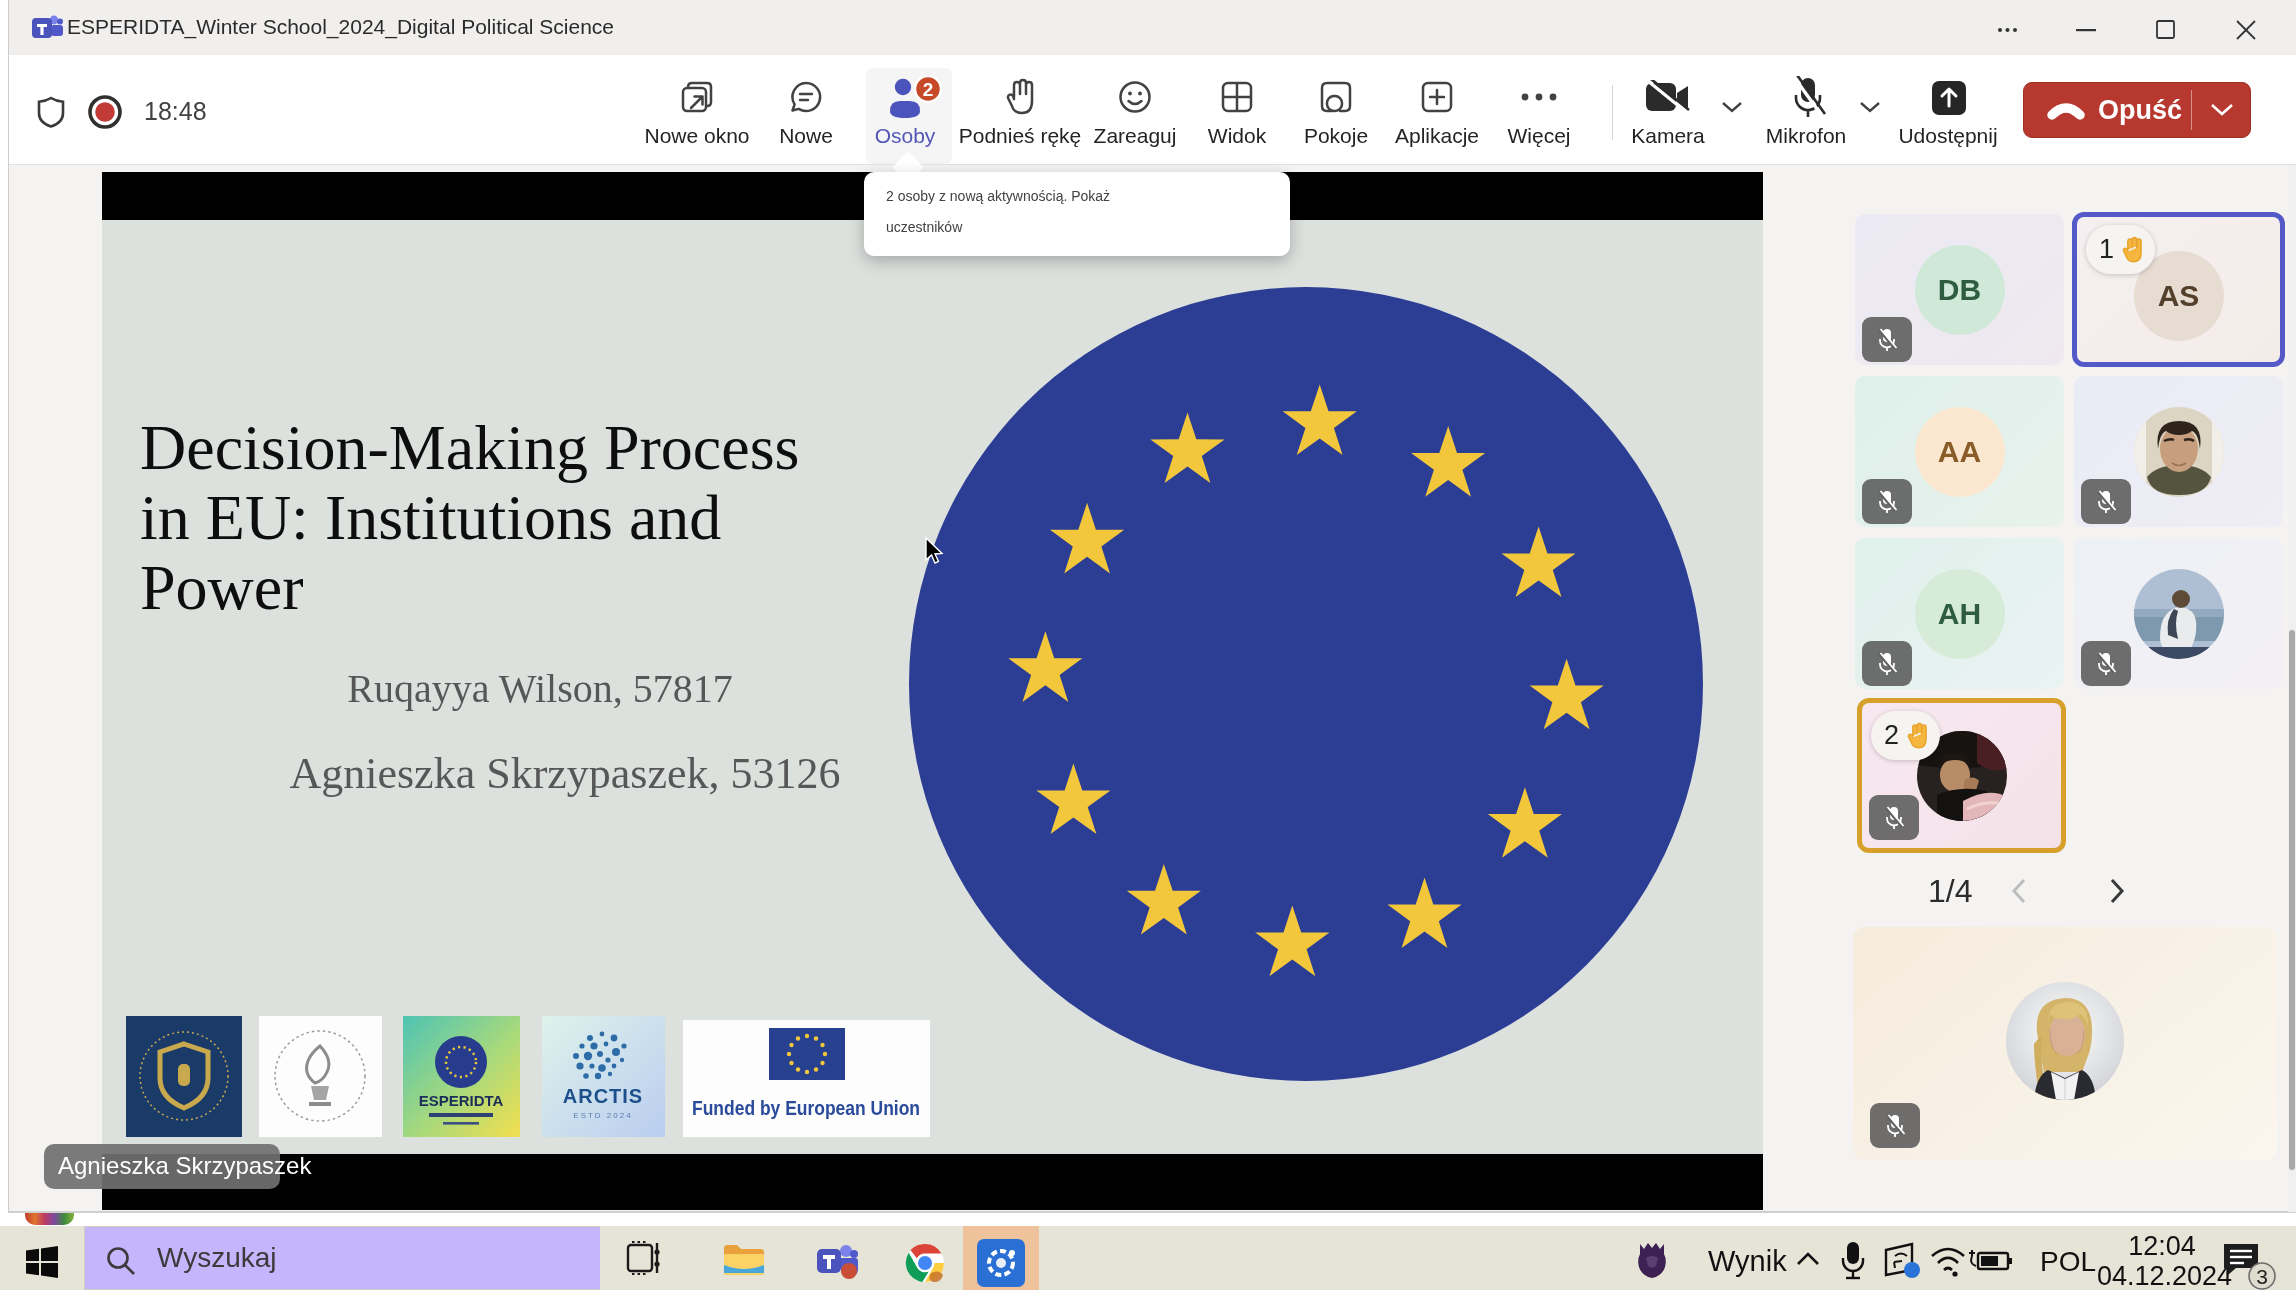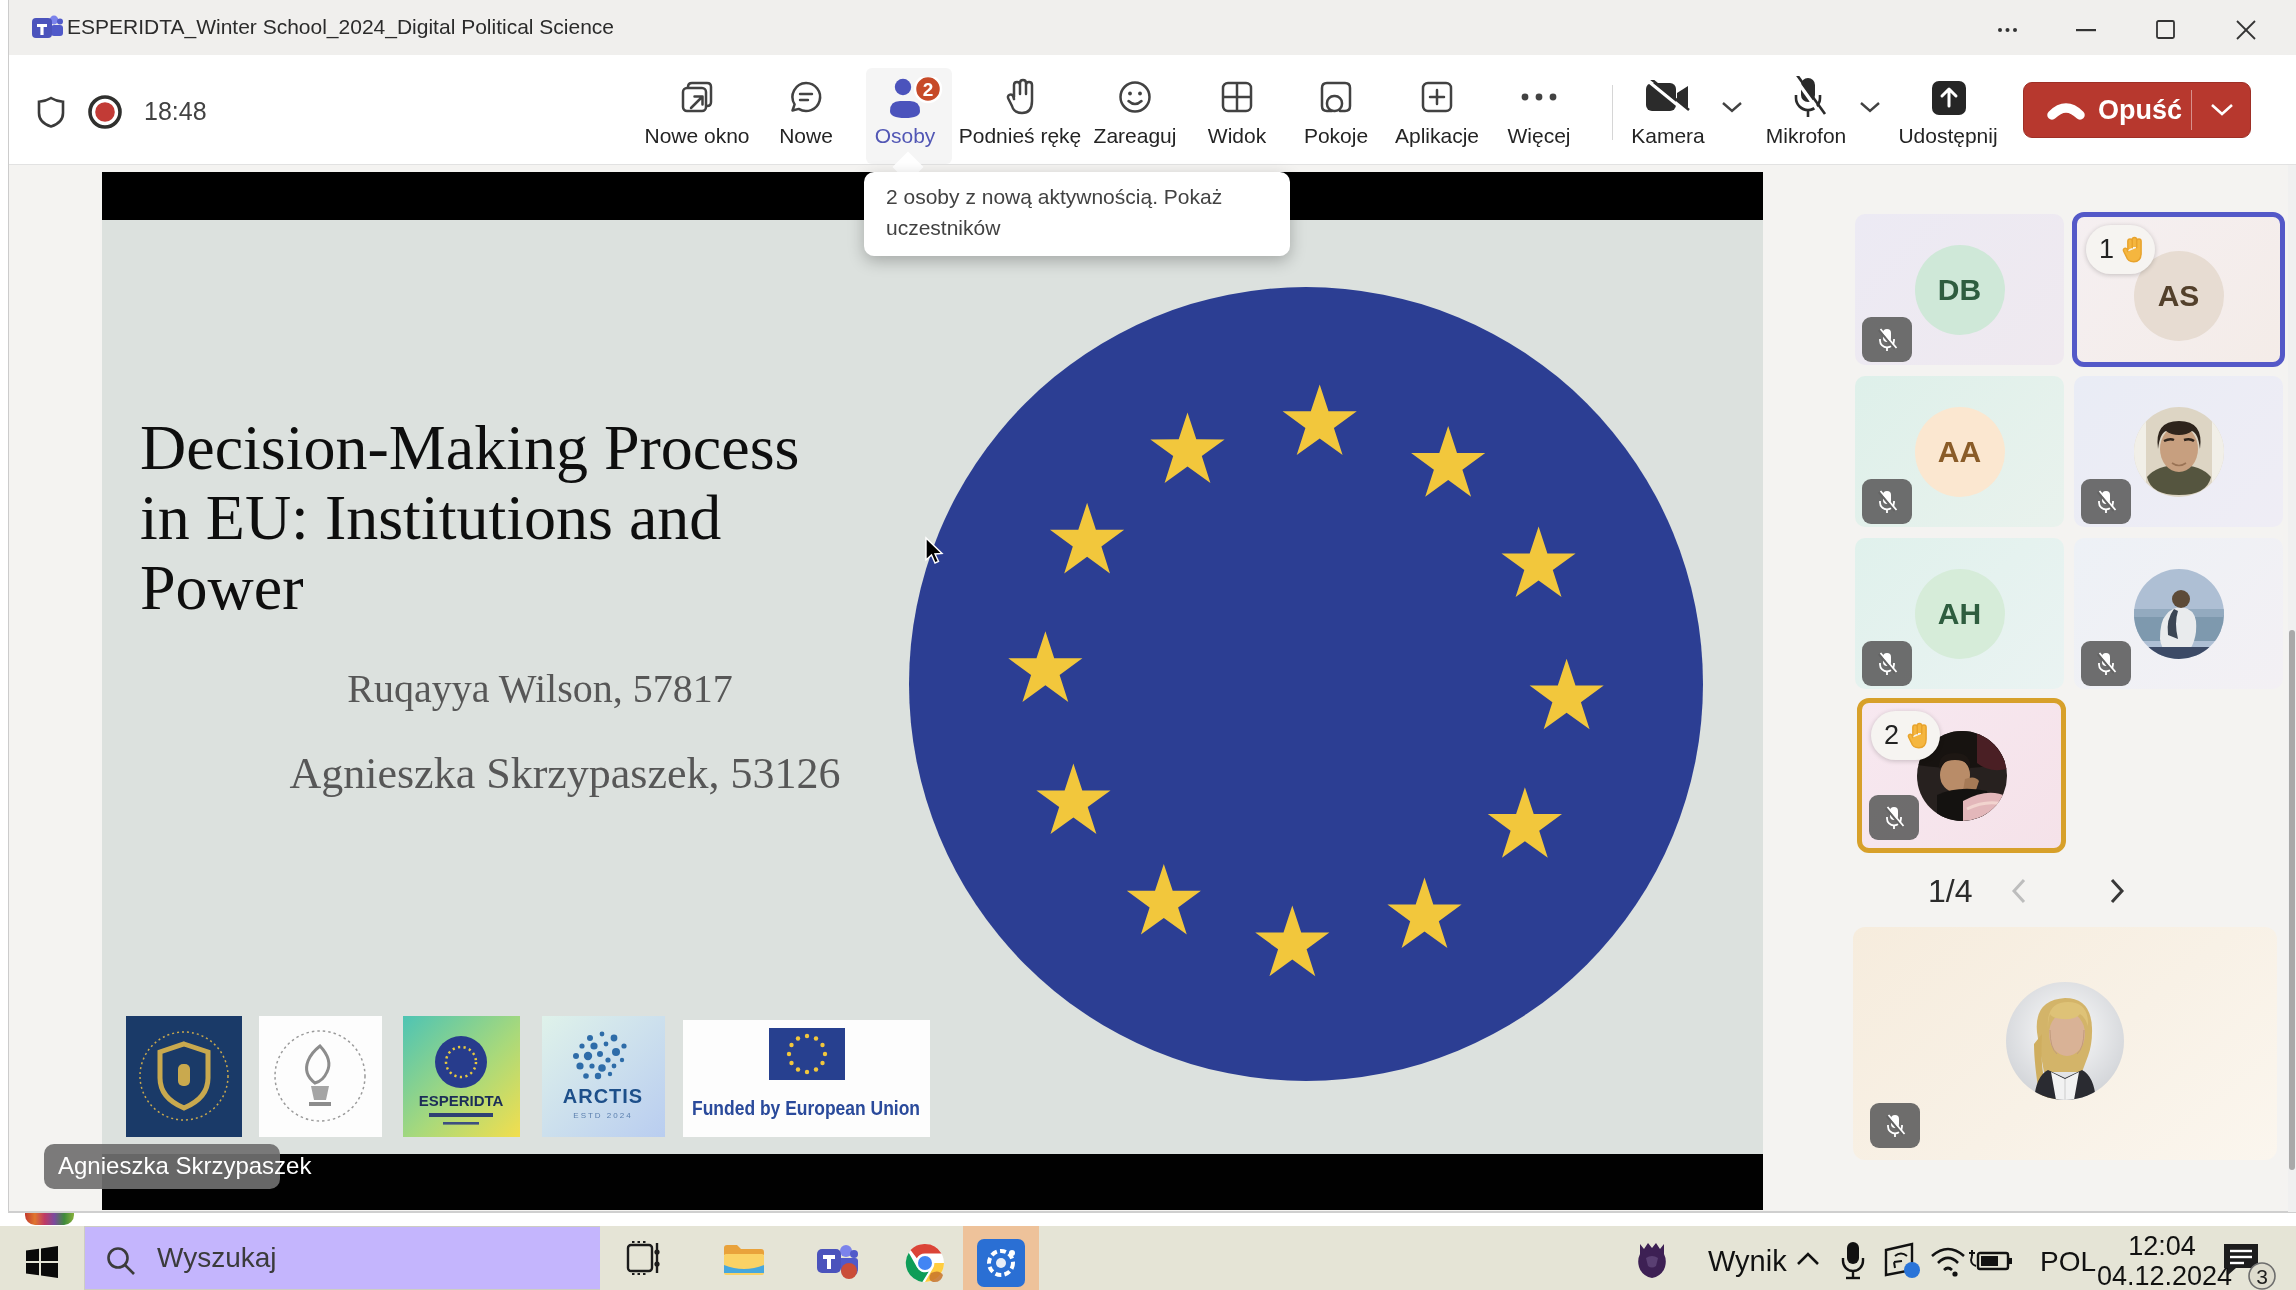--- a/index.html
+++ b/index.html
@@ -17,21 +17,21 @@
   #stage-bot { left:102px; top:1154px; width:1661px; height:56px; background:#010101; }
   .slidetitle { position:absolute; left:38px; top:193px; width:800px; text-align:left;
     font-family:"Liberation Serif", serif; font-size:64px; line-height:70px; color:#0e0e0e; }
   .slidename { position:absolute; left:38px; width:800px; text-align:center;
     font-family:"Liberation Serif", serif; font-size:42px; color:#575757; }
   #namechip { left:44px; top:1144px; width:236px; height:45px; background:rgba(112,112,112,.92);
     border-radius:10px; z-index:5; }
   #namechip span { position:absolute; left:14px; top:8px; font-size:24px; color:#fff; white-space:nowrap; }
   #tooltip { left:864px; top:172px; width:426px; height:84px; background:#fff;
     border-radius:10px; box-shadow:0 5px 16px rgba(0,0,0,.25); z-index:50;
-    font-size:21px; color:#424242; padding:9px 0 0 22px; line-height:31px; }
+    font-size:14px; color:#424242; padding:9px 0 0 22px; line-height:31px; }
   #tt-arrow { left:897px; top:156px; width:22px; height:22px; background:#fff;
     transform:rotate(45deg); z-index:49; }
   .tile { position:absolute; width:209px; height:151px; border-radius:10px; }
   .avatar { position:absolute; left:50%; top:50%; transform:translate(-50%,-50%);
     width:90px; height:90px; border-radius:50%; text-align:center; line-height:90px;
     font-weight:bold; font-size:30px; }
   .micchip { position:absolute; left:7px; bottom:3px; width:50px; height:45px;
     background:rgba(99,99,99,.93); border-radius:9px; }
   .handpill { position:absolute; left:9px; top:8px; height:49px; background:#f6f4f1;
     border-radius:25px; box-shadow:0 1px 5px rgba(0,0,0,.2); font-size:27px; color:#222;

